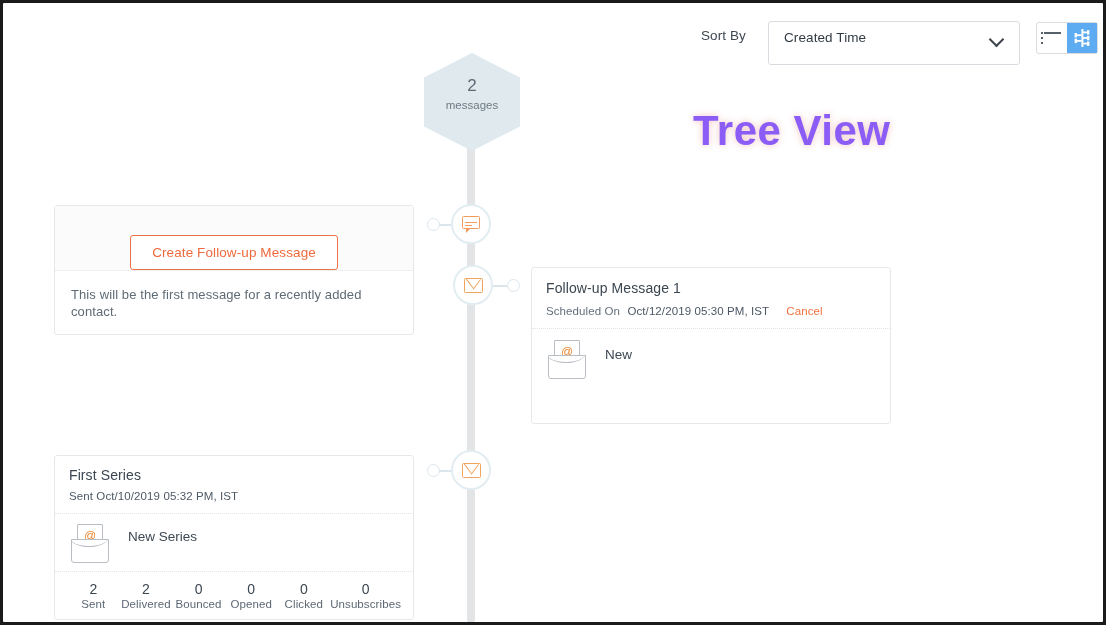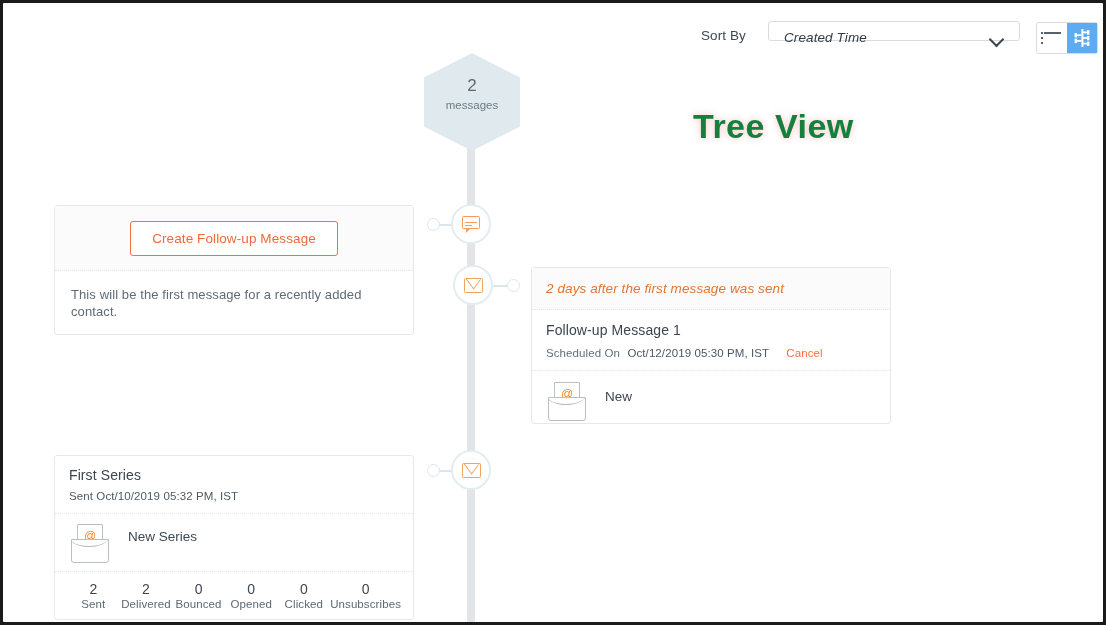--- a/index.html
+++ b/index.html
@@ -38,26 +38,25 @@
     top: 25px;
     font-size: 13.5px;
     color: #3e4852;
     letter-spacing: .1px;
   }
   #sort-select {
     position: absolute;
     left: 765px;
     top: 18px;
     width: 252px;
-    height: 20px;
+    height: 44px;
     border: 1px solid #d8dce0;
     border-radius: 3px;
     background: #ffffff;
     box-sizing: border-box;
-    font-style: italic;
   }
   #sort-select-value {
     position: absolute;
     left: 15px;
     top: 8px;
     font-size: 13.5px;
     color: #323b44;
     letter-spacing: .1px;
   }
   #sort-chevron {
@@ -162,23 +161,23 @@
     font-size: 11.5px;
     color: #6e7a84;
     line-height: 16px;
   }
 
   
   #tree-title {
     position: absolute;
     left: 690px;
     top: 104px;
-    font-size: 34px;
+    font-size: 42px;
     font-weight: bold;
-    color: #15803d;
+    color: #8b5cf6;
     letter-spacing: .5px;
     text-shadow: 0 0 7px rgba(221,127,116,.45);
     text-align: center;
   }
 
   
   .node {
     position: absolute;
     width: 40px;
     height: 40px;
@@ -261,21 +260,21 @@
   
   #card-create {
     left: 51px; top: 202px;
     width: 360px; height: 130px;
   }
   #create-head {
     height: 64px;
     background: #fbfbfc;
     border-bottom: 1px dotted #e3e6e9;
     display: flex;
-    align-items: center;
+    align-items: flex-end;
     justify-content: center;
   }
   #create-btn {
     border: 1px solid #ee7245;
     color: #ee6a3c;
     background: #fff;
     border-radius: 3px;
     font-size: 13.5px;
     padding: 9px 21px;
     font-family: "Liberation Sans", sans-serif;
@@ -481,23 +480,20 @@
     </div>
 
     <div class="card" id="card-create">
       <div id="create-head">
         <button id="create-btn">Create Follow-up Message</button>
       </div>
       <div id="create-desc">This will be the first message for a recently added contact.</div>
     </div>
 
     <div class="card" id="card-followup">
-      <div id="fu-head">
-        <span id="fu-delay">2  days after the first message was sent</span>
-      </div>
       <div id="fu-body">
         <div id="fu-title">Follow-up Message 1</div>
         <div id="fu-sched-row">
           <span>Scheduled On</span>
           <span class="sched-date">Oct/12/2019 05:30 PM, IST</span>
           <span id="fu-cancel">Cancel</span>
         </div>
       </div>
       <div id="fu-foot">
         <span class="mail-graphic">

